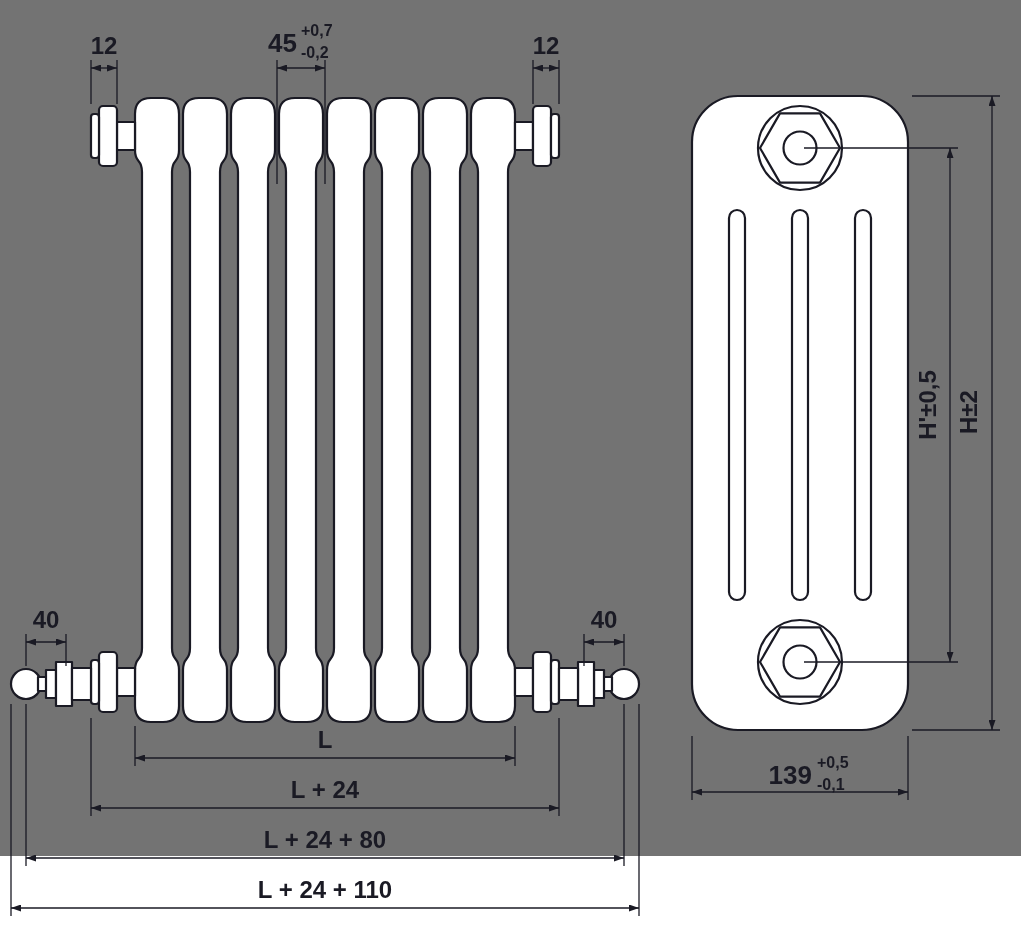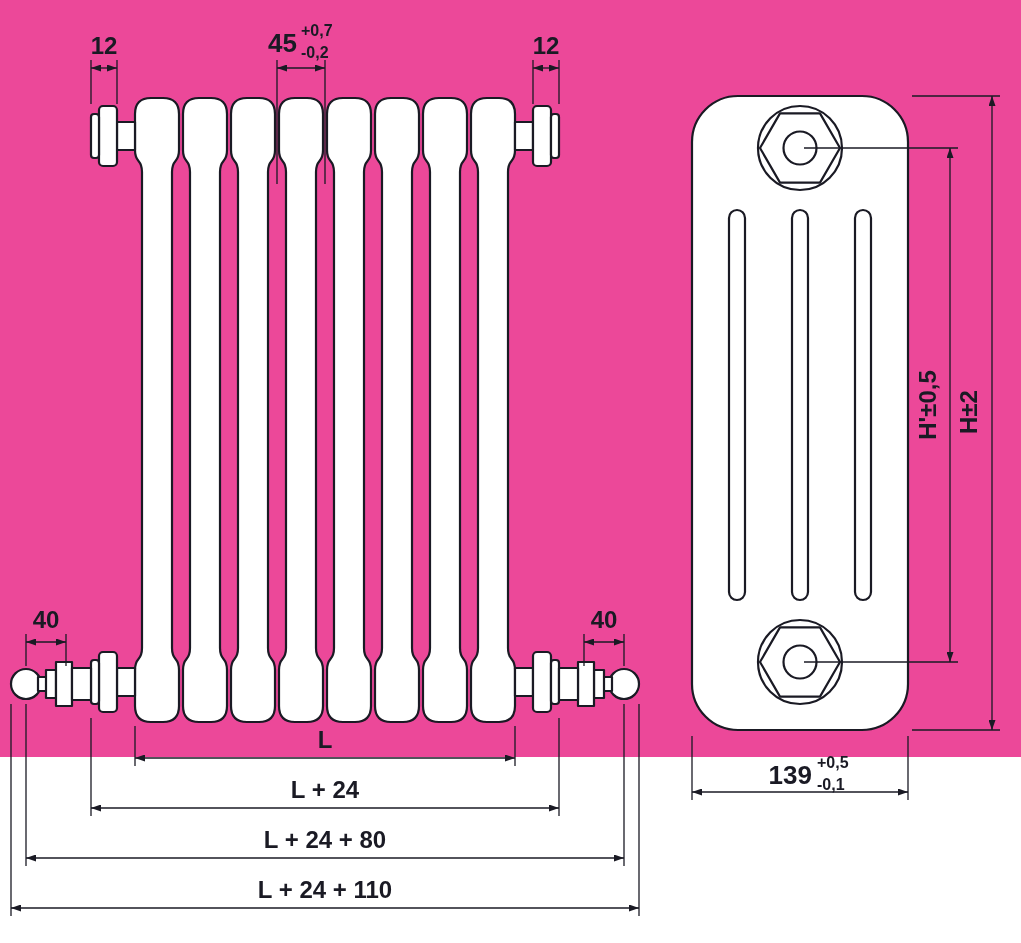--- a/index.html
+++ b/index.html
@@ -7,22 +7,22 @@
     padding:0;
     background:#ffffff;
     width:1021px;
     height:943px;
     overflow:hidden;
     font-family:"Liberation Sans", sans-serif;
   }
   .canvas{
     position:relative;
     width:1021px;
-    height:757px;
-    background:#ec4899;
+    height:856px;
+    background:#737373;
   }
   svg{display:block;}
   .shape{
     fill:#ffffff;
     stroke:#1a1a24;
     stroke-width:2.2;
     stroke-linejoin:round;
   }
   .dim{
     stroke:#1a1a24;

